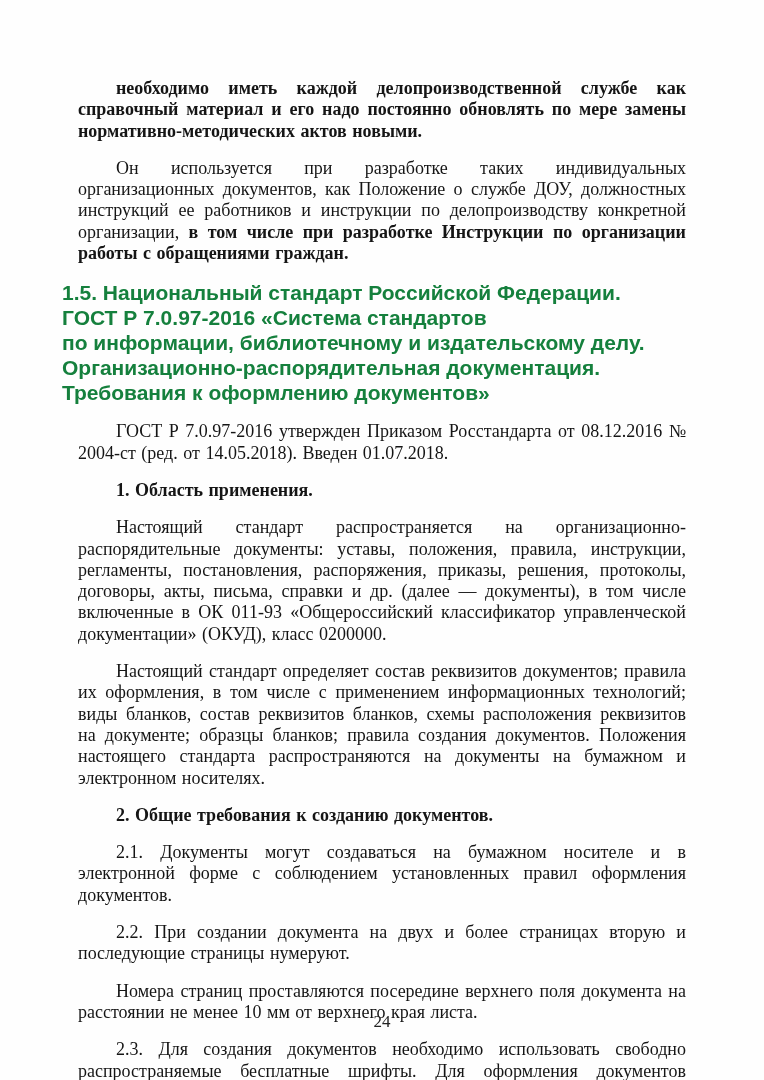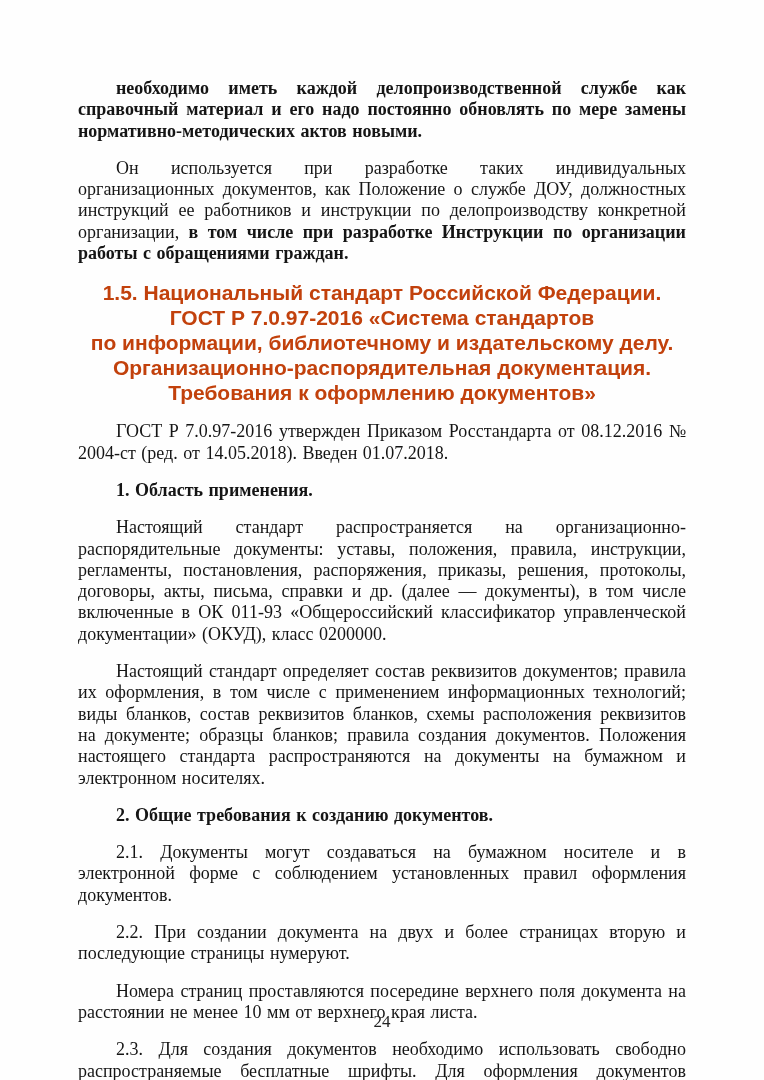--- a/index.html
+++ b/index.html
@@ -30,24 +30,24 @@
     text-align: justify;
     word-spacing: 1px;
   }
   .noindent { text-indent: 0; }
   .b { font-weight: bold; }
   .chapter {
     font-family: "Liberation Sans", sans-serif;
     font-weight: bold;
     font-size: 21px;
     line-height: 25px;
-    text-align: center;
+    text-align: left;
     white-space: pre-line;
     margin: 9px 0 10px 0;
-    color: #c2410c;
+    color: #15803d;
   }
   .pagenum {
     position: absolute;
     left: 0;
     right: 0;
     top: 1012px;
     text-align: center;
     font-size: 17px;
     color: #222222;
   }

